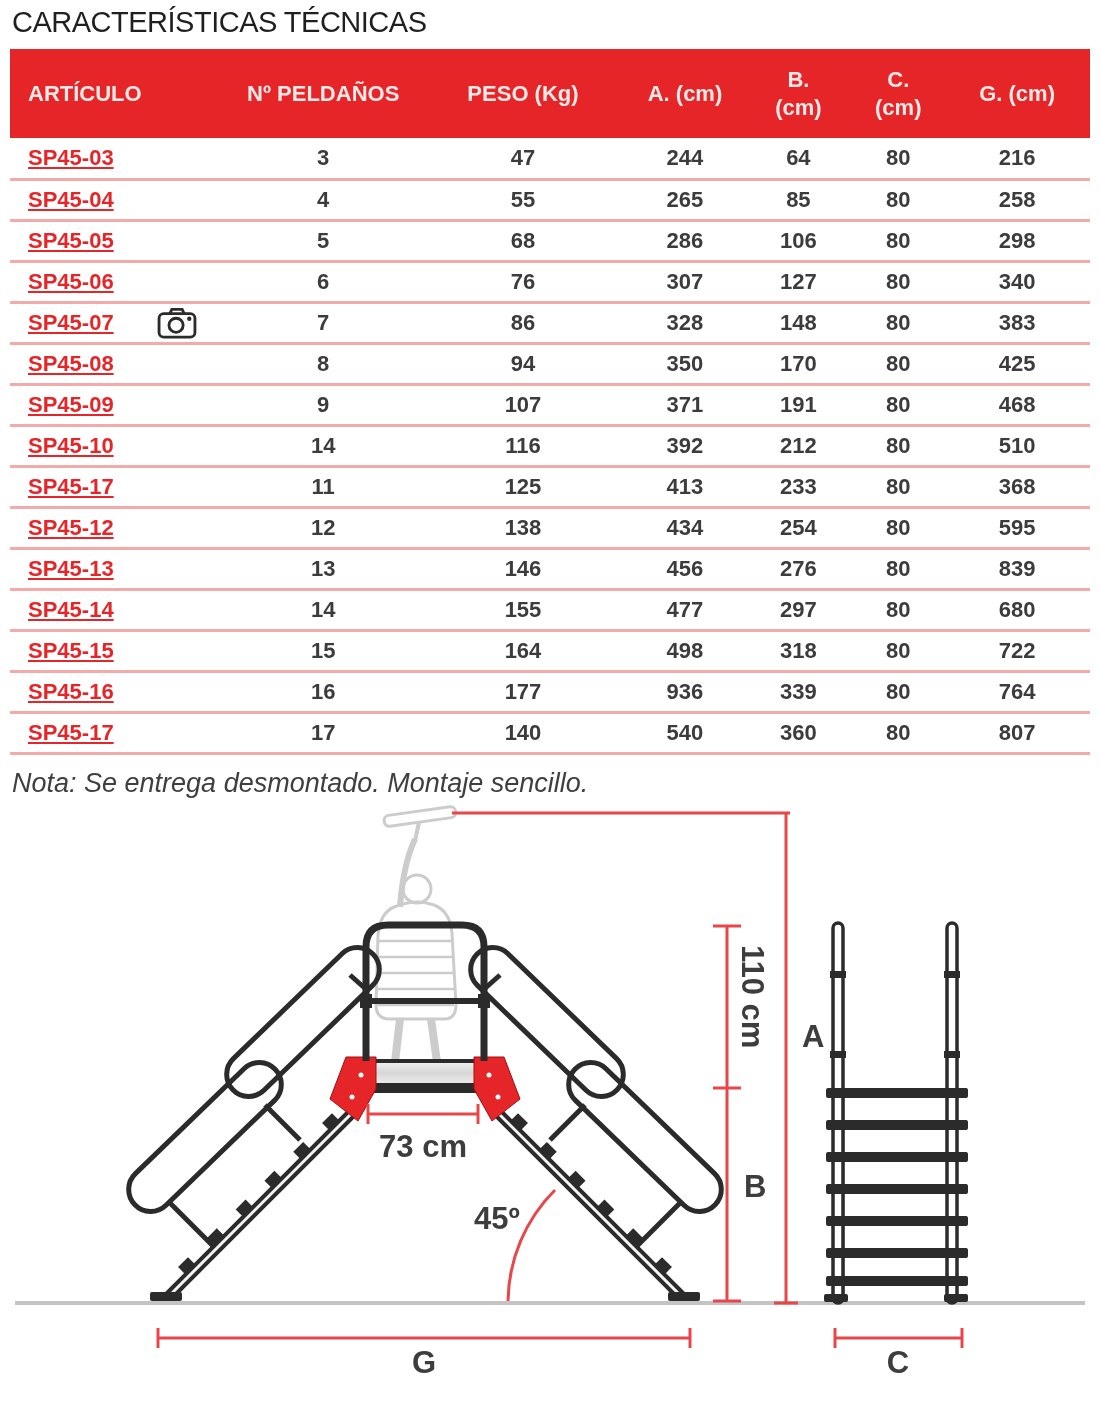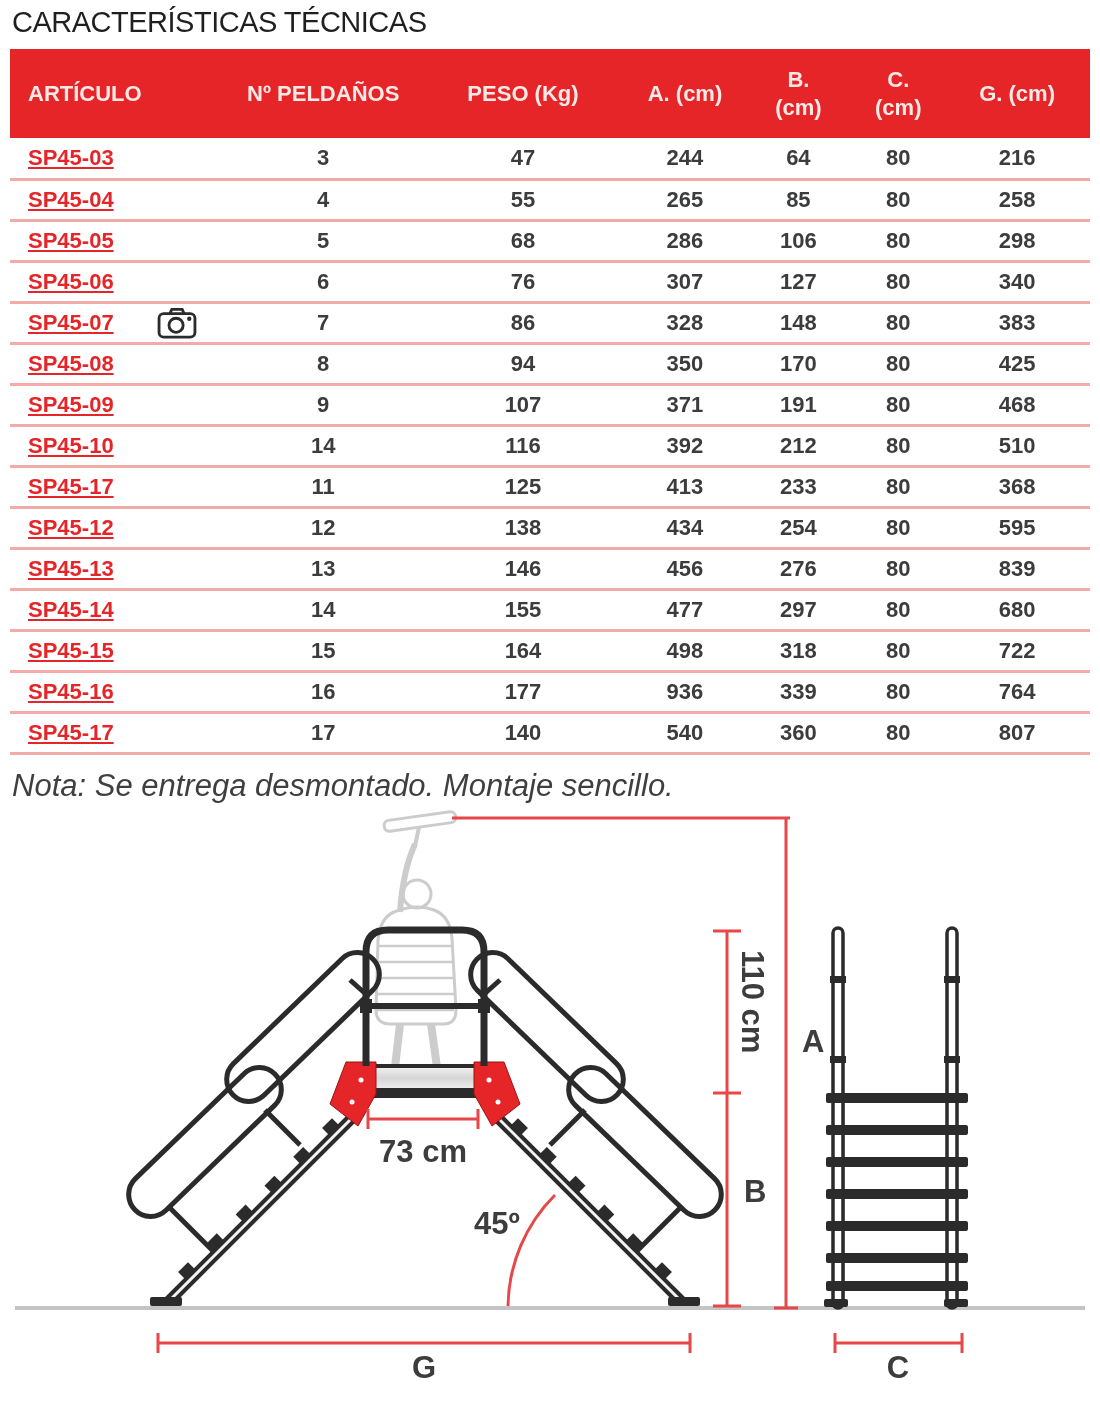--- a/index.html
+++ b/index.html
@@ -16,21 +16,21 @@
   thead th{background:var(--accent);color:var(--headertext);font-size:22px;font-weight:bold;
     height:89px;vertical-align:middle;text-align:center;padding:0 14px;line-height:1.25;}
   thead th:nth-child(5),thead th:nth-child(6){padding:8px 22px;}
   thead th:first-child{text-align:left;padding-left:18px;}
   tbody td{height:41px;text-align:center;font-size:22px;font-weight:bold;color:var(--cell);
     border-bottom:3px solid var(--divider);vertical-align:middle;}
   td.c-art{text-align:left;padding-left:18px;color:var(--accent);text-decoration:underline;}
   td.c-art .inner{display:flex;align-items:center;}
   .code{font-weight:bold;}
   svg.cam{width:42px;height:34px;margin-left:42px;flex:0 0 auto;}
-  .note{font-size:31px;font-style:italic;color:var(--note);margin:13px 0 6px 12px;}
+  .note{font-size:27px;font-style:italic;color:var(--note);margin:13px 0 6px 12px;}
   svg.diagram{display:block;margin-top:2px;}
   
   .stringer{stroke:var(--ink);stroke-width:11;}
   .stringer-core{stroke:#f4f4f4;stroke-width:3;}
   .stub{fill:var(--ink);}
   .tube{fill:none;stroke:var(--ink);stroke-width:5;}
   .post{stroke:var(--ink);stroke-width:5;}
   .cage{fill:none;stroke:var(--ink);stroke-width:7;stroke-linejoin:round;}
   .dark{fill:var(--ink);}
   .red{fill:var(--accent);stroke:#9c1114;stroke-width:1;}

